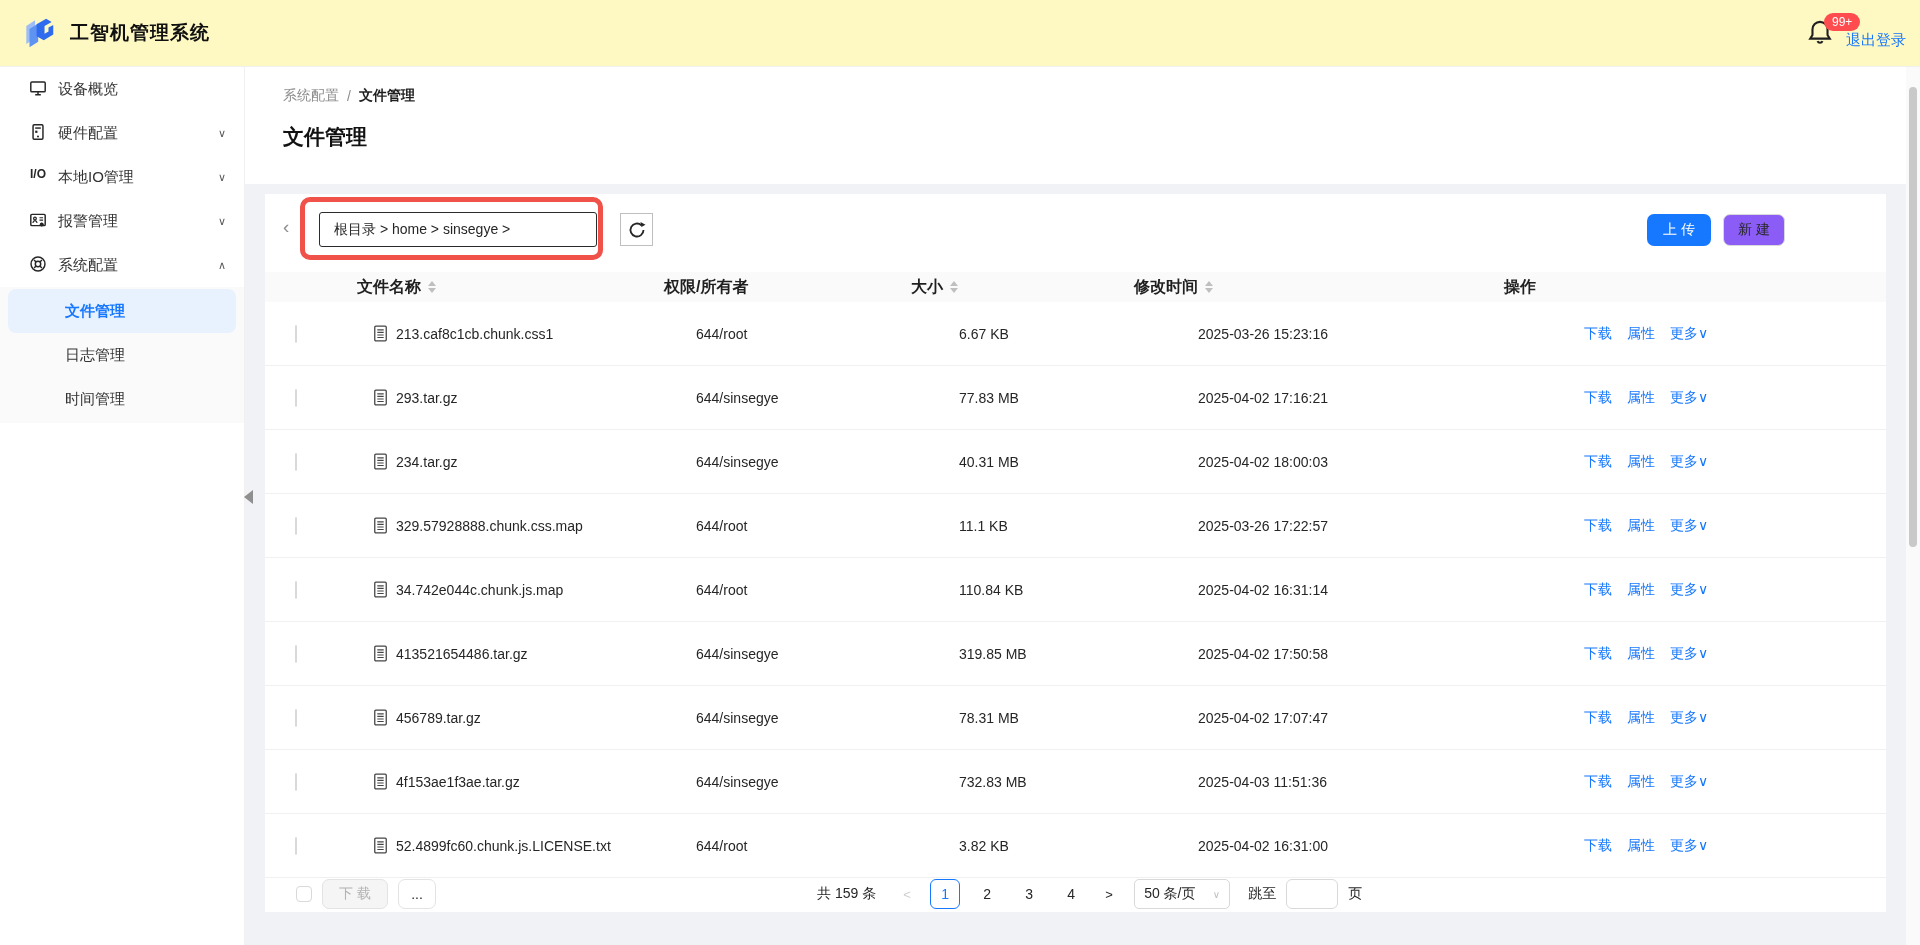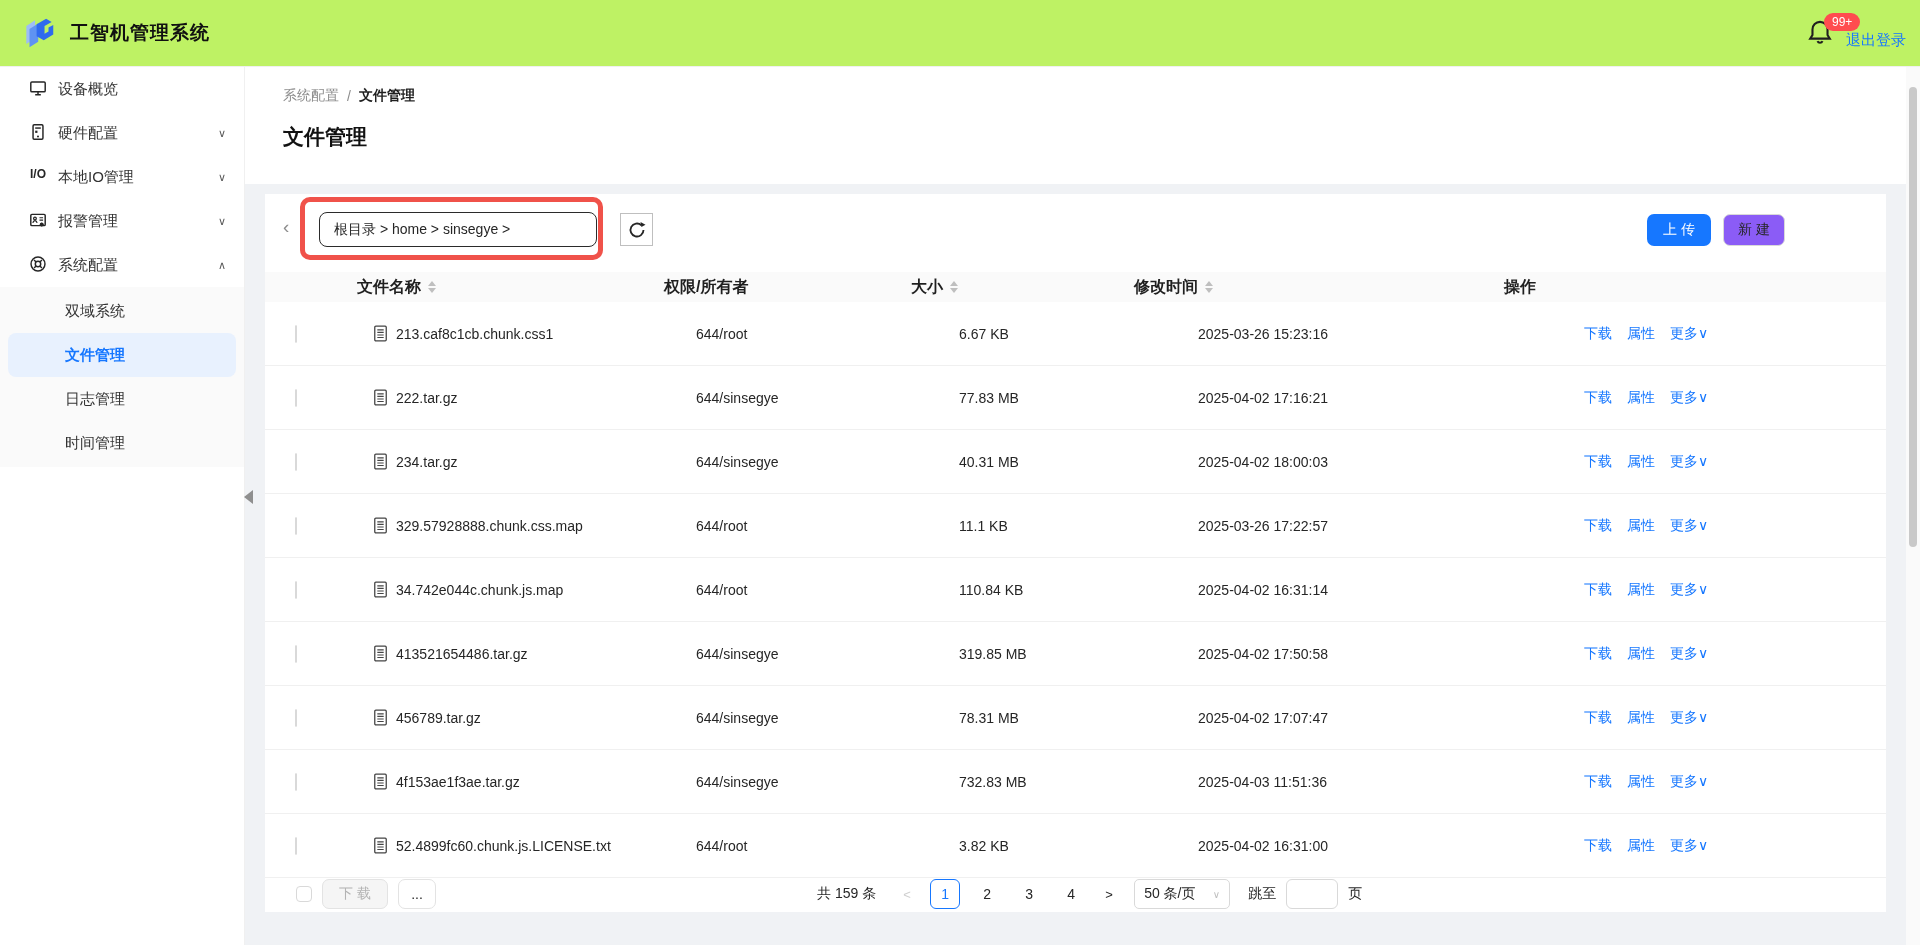--- a/index.html
+++ b/index.html
@@ -1,20 +1,20 @@
 <!DOCTYPE html>
 <html><head>
 <meta charset="utf-8">
 <style>
   * { margin:0; padding:0; box-sizing:border-box; }
   html,body { width:1920px; height:945px; font-family:"Liberation Sans","DejaVu Sans",sans-serif; background:#f0f2f5; overflow:hidden; color:#262626; }
   .page { position:relative; width:1920px; height:945px; }
 
   
-  .header { position:absolute; top:0; left:0; width:1920px; height:67px; background:#bef264; border-bottom:1px solid #f0f0f0; z-index:30; display:flex; align-items:center; }
+  .header { position:absolute; top:0; left:0; width:1920px; height:67px; background:#fef9c3; border-bottom:1px solid #f0f0f0; z-index:30; display:flex; align-items:center; }
   .brand { display:flex; align-items:center; gap:12px; padding-left:20px; }
   .brand-title { font-size:19px; font-weight:bold; color:#111; letter-spacing:1px; }
   .header-right { position:absolute; right:14px; top:0; height:67px; display:flex; align-items:center; gap:6px; }
   .bell-wrap { position:relative; width:34px; height:40px; margin-top:6px; }
   .badge { position:absolute; top:-4px; left:18px; background:#ff4d4f; color:#fff; font-size:12px; padding:2px 8px; border-radius:10px; white-space:nowrap; }
   .logout { color:#1677ff; font-size:15px; cursor:pointer; margin-top:14px; }
 
   
   .sidebar { position:absolute; top:67px; left:0; width:245px; height:878px; background:#fff; border-right:1px solid #f0f0f0; z-index:20; }
   .menu-item { height:44px; display:flex; align-items:center; padding:0 18px 0 28px; font-size:15px; color:#333; cursor:pointer; }
@@ -40,21 +40,21 @@
   .title-section { position:absolute; top:0; left:0; right:0; height:117px; background:#fff; padding:20px 0 0 38px; }
   .breadcrumb { font-size:14px; color:#8c8c8c; display:flex; gap:8px; align-items:center; }
   .breadcrumb .bc-link { color:#8c8c8c; cursor:pointer; }
   .breadcrumb .bc-current { color:#1f1f1f; font-weight:bold; }
   .page-title { margin-top:18px; font-size:21px; font-weight:bold; color:#111; }
 
   .card { position:absolute; top:127px; left:20px; width:1621px; height:718px; background:#fff; }
 
   
   .back-chevron { position:absolute; left:18px; top:22px; font-size:19px; color:#8c8c8c; cursor:pointer; }
-  .path-box { position:absolute; left:54px; top:18px; width:278px; height:35px; border:1.6px solid #2b2b2b; border-radius:8px; background:#fff; display:flex; align-items:center; padding-left:14px; font-size:14px; color:#262626; }
+  .path-box { position:absolute; left:54px; top:18px; width:278px; height:35px; border:1.6px solid #2b2b2b; border-radius:3px; background:#fff; display:flex; align-items:center; padding-left:14px; font-size:14px; color:#262626; }
   .refresh-btn { position:absolute; left:355px; top:19px; width:33px; height:33px; border:1px solid #bfbfbf; background:#fff; display:flex; align-items:center; justify-content:center; cursor:pointer; }
   .annotation-box { position:absolute; left:35px; top:3px; width:303px; height:63px; border:5px solid #f0524a; border-radius:10px; pointer-events:none; z-index:5; }
   .toolbar-buttons { position:absolute; top:20px; right:101px; display:flex; gap:12px; }
   .btn { height:32px; font-size:14px; display:flex; align-items:center; justify-content:center; cursor:pointer; border-radius:7px; }
   .btn-primary { background:#1677ff; color:#fff; width:64px; border:none; }
   .btn-default { background:#8b5cf6; color:#262626; width:62px; border:1px solid #d9d9d9; }
 
   
   .grid-row { display:grid; grid-template-columns:62px 307px 247px 223px 370px 1fr; align-items:center; padding-left:30px; }
   .thead { position:absolute; top:78px; left:0; right:0; height:30px; background:#fafafa; font-weight:bold; font-size:16px; color:#1f1f1f; }
@@ -173,21 +173,20 @@
             <svg width="18" height="18" viewBox="0 0 16 16">
               <circle cx="8" cy="8" r="6.2" fill="none" stroke="#262626" stroke-width="1.3"></circle>
               <circle cx="8" cy="8" r="2.4" fill="none" stroke="#262626" stroke-width="1.3"></circle>
               <path d="M4.5 4.5l1.8 1.8M11.5 4.5L9.7 6.3M4.5 11.5l1.8-1.8M11.5 11.5L9.7 9.7" stroke="#262626" stroke-width="1.3"></path>
             </svg>
           </span>
           <span class="mi-label">系统配置</span>
           <span class="mi-chevron">∧</span>
         </div>
         <div class="submenu">
-          <div class="submenu-item">双域系统</div>
           <div class="submenu-item active">文件管理</div>
           <div class="submenu-item">日志管理</div>
           <div class="submenu-item">时间管理</div>
         </div>
       </div>
   </div>
   <div class="collapse-handle"></div>
 
   <div class="cube c1"></div>
   <div class="cube c2"></div>
@@ -279,21 +278,21 @@
           </div>
           <div class="trow grid-row">
             <div><span class="checkbox"></span></div>
             <div class="name-cell">
               <span>
                 <svg width="15" height="17" viewBox="0 0 14 16">
                   <rect x="1.6" y="1.1" width="10.8" height="13.8" rx="1" fill="none" stroke="#444" stroke-width="1.2"></rect>
                   <path d="M4 4.6h6M4 7h6M4 9.4h6M4 11.8h6" stroke="#444" stroke-width="1.1"></path>
                 </svg>
               </span>
-              <span>222.tar.gz</span>
+              <span>293.tar.gz</span>
             </div>
             <div>644/sinsegye</div>
             <div>77.83 MB</div>
             <div>2025-04-02 17:16:21</div>
             <div class="actions">
               <a>下载</a>
               <a>属性</a>
               <a>更多∨</a>
             </div>
           </div>

